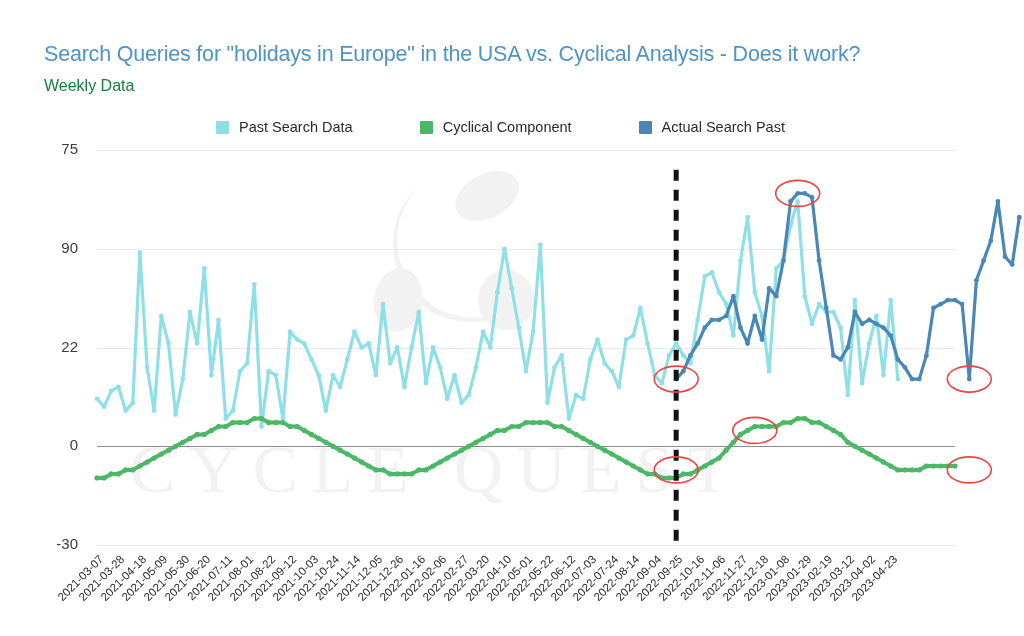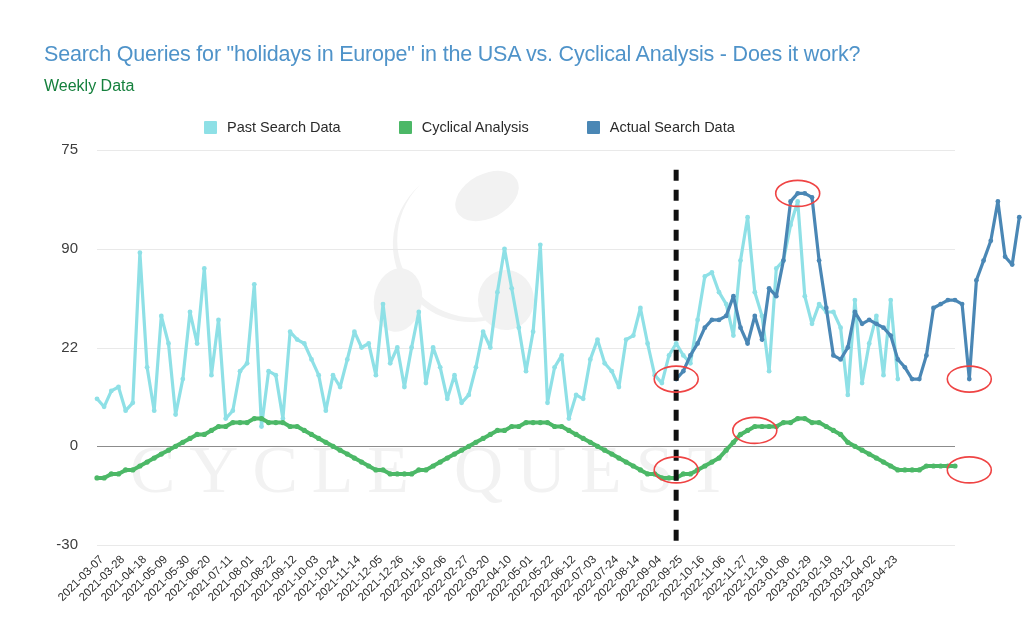--- a/index.html
+++ b/index.html
@@ -14,22 +14,22 @@
     position:absolute;left:44px;top:42px;
     font-size:21.5px;color:#4f93c9;letter-spacing:-0.2px;white-space:nowrap;
   }
   .subtitle{
     position:absolute;left:44px;top:77px;
     font-size:16px;color:#15803d;white-space:nowrap;
   }
 
   
   .legend{
-    position:absolute;left:204px;top:119px;
-    display:flex;align-items:center;gap:0;
+    position:absolute;left:216px;top:119px;
+    display:flex;align-items:center;gap:9px;
   }
   .lg-item{display:flex;align-items:center;margin-right:58px;}
   .lg-swatch{width:13px;height:13px;border-radius:1px;margin-right:10px;display:block;}
   .lg-label{font-size:14.5px;color:#2b2b2b;white-space:nowrap;}
 
   
   .annot{
     position:absolute;left:660px;top:143px;width:352px;
     text-align:center;font-size:14.5px;font-weight:bold;color:#4f93c9;
     line-height:20px;
@@ -80,25 +80,25 @@
   <div class="title">Search Queries for "holidays in Europe" in the USA vs. Cyclical Analysis - Does it work?</div>
   <div class="subtitle">Weekly Data</div>
 
   <div class="legend" id="legend">
       <div class="lg-item">
         <span class="lg-swatch" style="background: rgb(142, 224, 230);"></span>
         <span class="lg-label">Past Search Data</span>
       </div>
       <div class="lg-item">
         <span class="lg-swatch" style="background: rgb(76, 184, 103);"></span>
-        <span class="lg-label">Cyclical Analysis</span>
+        <span class="lg-label">Cyclical Component</span>
       </div>
       <div class="lg-item">
         <span class="lg-swatch" style="background: rgb(74, 135, 181);"></span>
-        <span class="lg-label">Actual Search Data</span>
+        <span class="lg-label">Actual Search Past</span>
       </div>
     </div>
 
 
   <div class="yl-wrap" id="yaxis">
       <div class="ytick" style="left: 22px; top: 140px;">75</div>
       <div class="ytick" style="left: 22px; top: 238.75px;">90</div>
       <div class="ytick" style="left: 22px; top: 337.5px;">22</div>
       <div class="ytick" style="left: 22px; top: 436.25px;">0</div>
       <div class="ytick" style="left: 22px; top: 535px;">-30</div>

